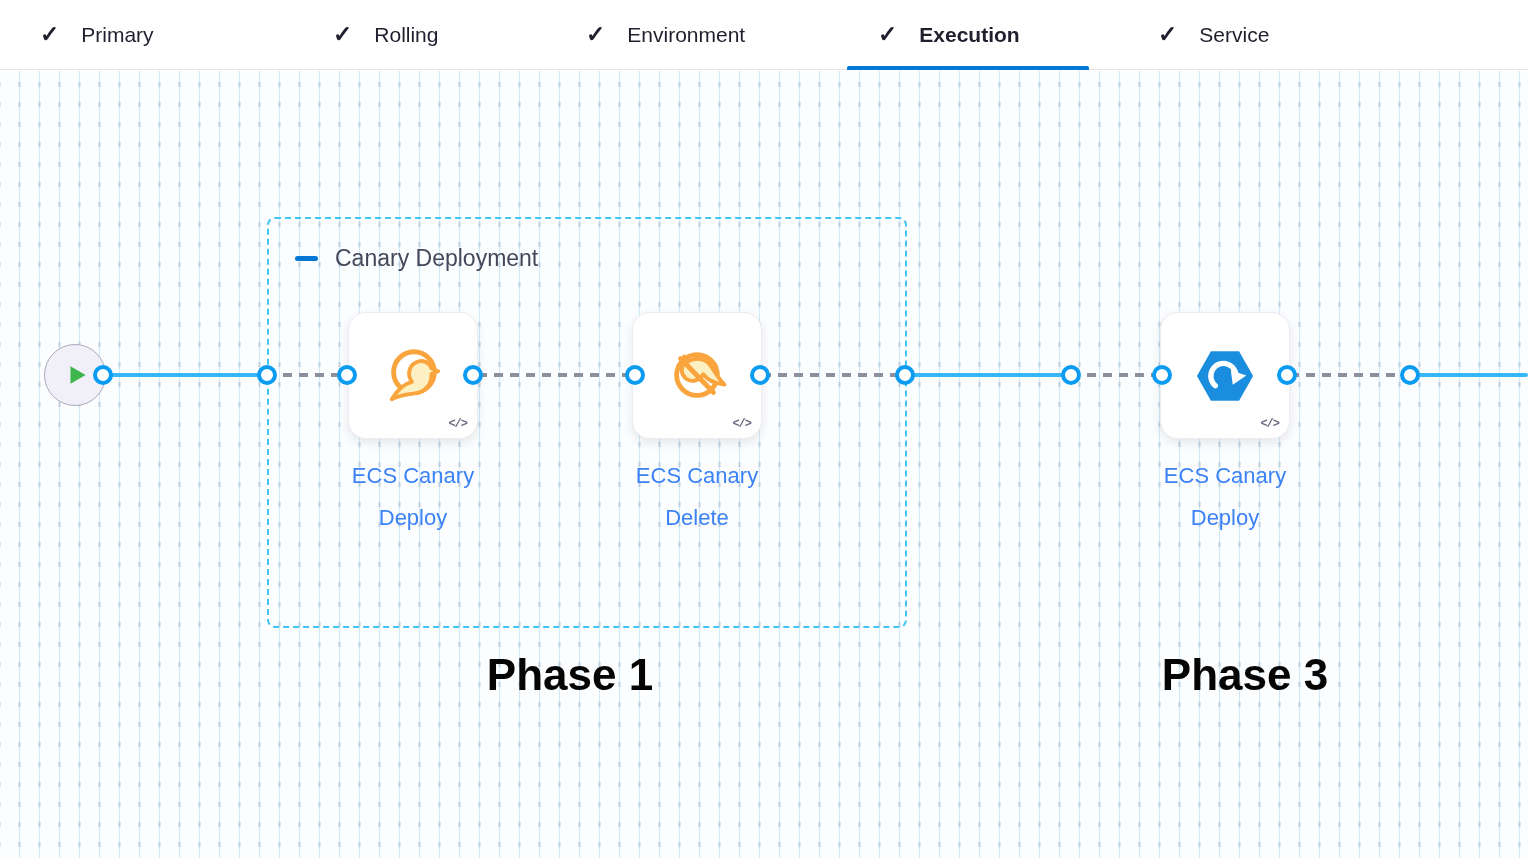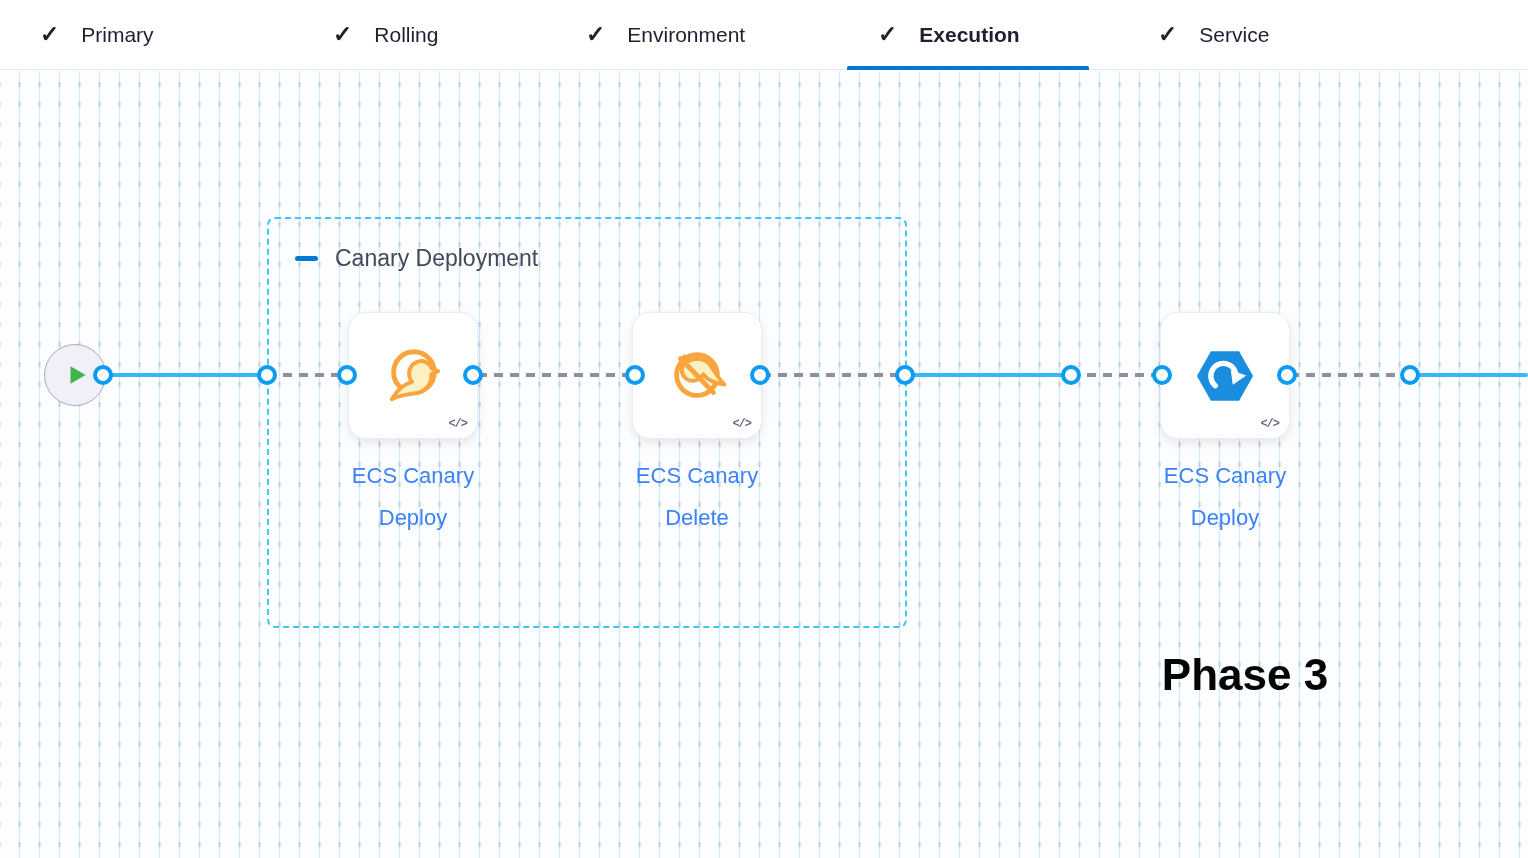--- a/index.html
+++ b/index.html
@@ -199,15 +199,16 @@
   <div class="node-ring" style="left:895px"></div>
   <div class="node-ring" style="left:1061px"></div>
   <div class="node-ring" style="left:1152px"></div>
   <div class="node-ring" style="left:1277px"></div>
   <div class="node-ring" style="left:1400px"></div>
 
   <div class="step-label" style="left:318px">ECS Canary Deploy</div>
   <div class="step-label" style="left:602px">ECS Canary Delete</div>
   <div class="step-label" style="left:1130px">ECS Canary Deploy</div>
 
+  <div class="phase-label" style="left:410px">Phase 1</div>
   <div class="phase-label" style="left:1085px">Phase 3</div>
 
 </div>
 
 </body></html>

